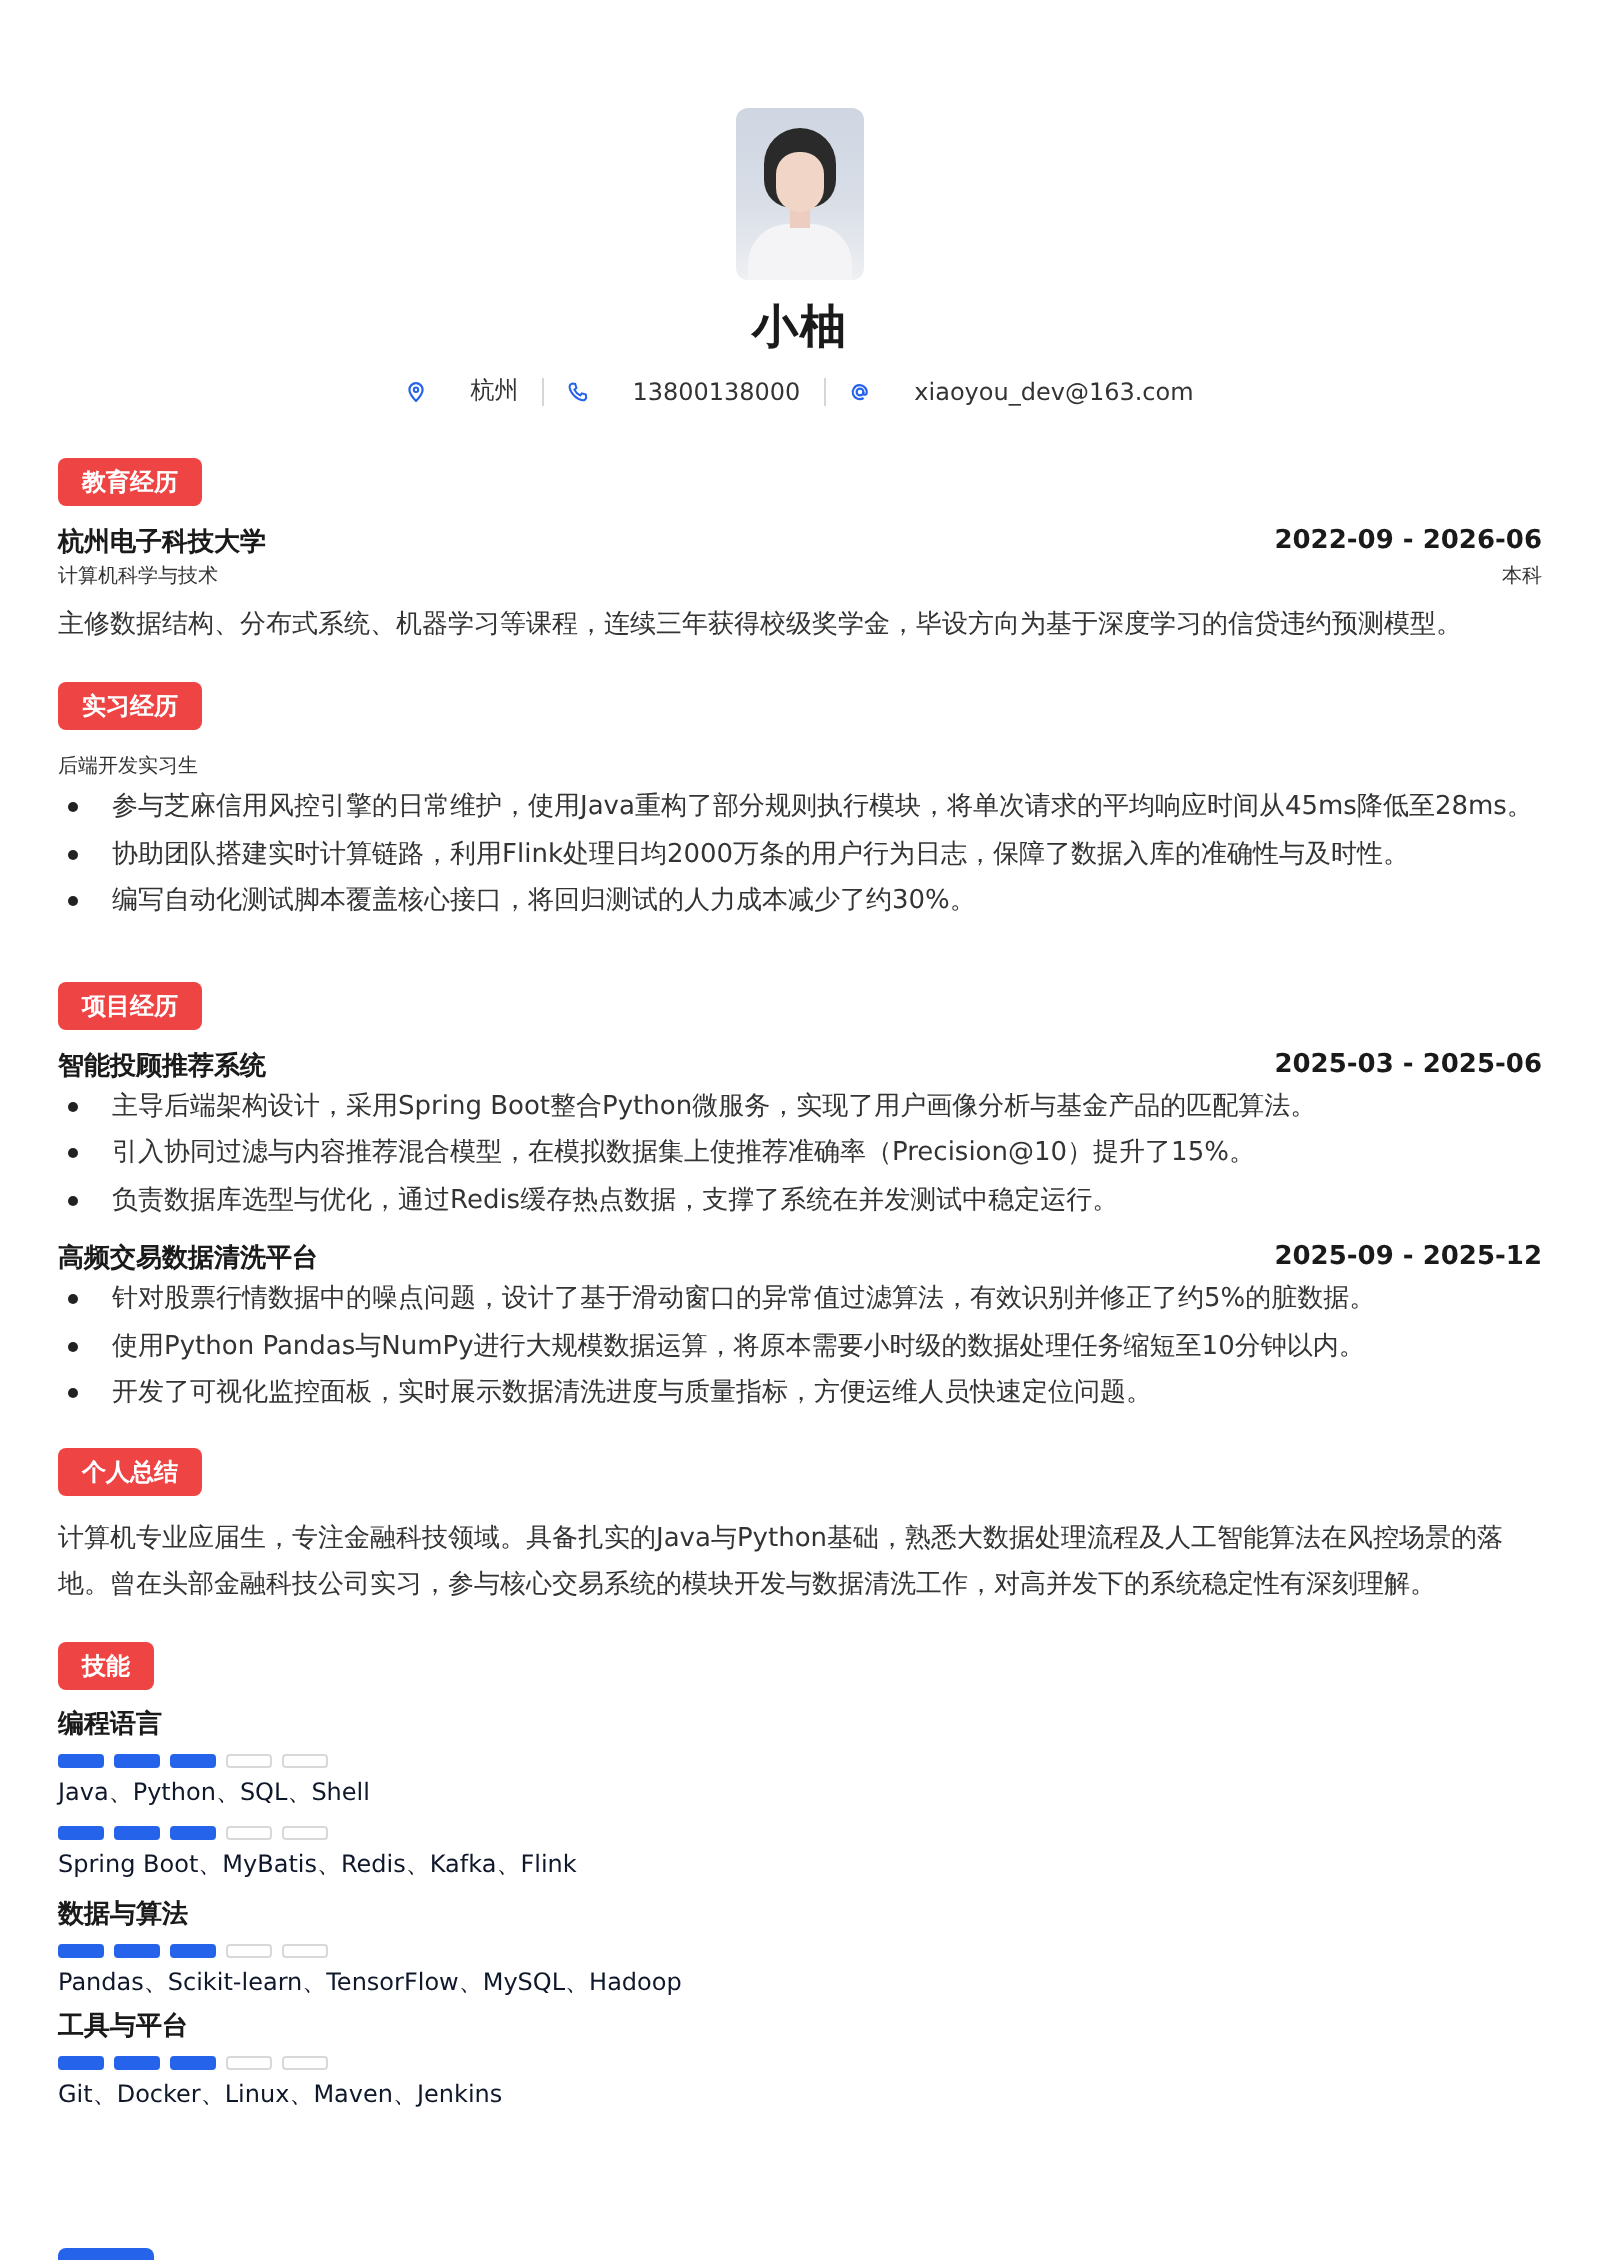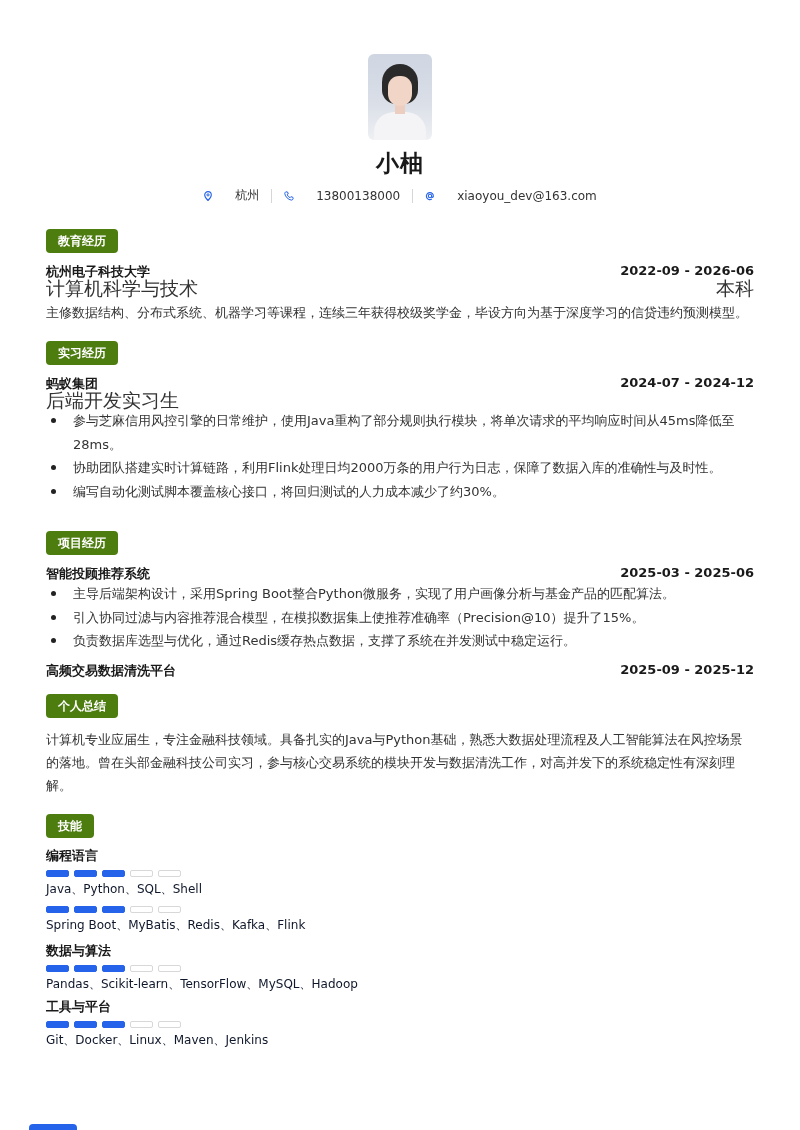--- a/index.html
+++ b/index.html
@@ -1,45 +1,45 @@
 <!DOCTYPE html>
 <html><head>
 <meta charset="utf-8">
 <style>
   * { box-sizing: border-box; margin: 0; padding: 0; }
   html, body { width: 800px; height: 1130px; overflow: hidden; background: #ffffff; }
   body { font-family: "DejaVu Sans", "Liberation Sans", sans-serif; color: #1f1f1f; }
-  .page { position: relative; width: 800px; height: 1130px; padding: 0 46px; }
+  .page { position: relative; width: 800px; height: 1130px; padding: 0 29px; }
 
   .header { text-align: center; padding-top: 54px; }
   .avatar {
     width: 64px; height: 86px; margin: 0 auto; border-radius: 6px;
     background: linear-gradient(180deg, #cfd6e2 0%, #d9dee7 55%, #eef0f3 100%);
     position: relative; overflow: hidden;
   }
   .avatar .hair { position: absolute; left: 14px; top: 10px; width: 36px; height: 40px; border-radius: 18px 18px 14px 14px; background: #2a2a2a; }
   .avatar .face { position: absolute; left: 20px; top: 22px; width: 24px; height: 30px; border-radius: 12px 12px 13px 13px; background: #f1d6c8; }
   .avatar .neck { position: absolute; left: 27px; top: 50px; width: 10px; height: 10px; background: #eccdbf; }
   .avatar .body { position: absolute; left: 6px; top: 58px; width: 52px; height: 34px; border-radius: 20px 20px 0 0; background: #f4f4f6; }
 
   .name { margin-top: 8px; font-size: 23px; font-weight: bold; color: #1a1a1a; letter-spacing: 1px; }
   .contacts { margin-top: 8px; display: flex; justify-content: center; align-items: center; font-size: 12px; color: #333; }
   .contact { display: flex; align-items: center; gap: 22px; }
   .contact svg { width: 10px; height: 10px; }
   .sep { width: 1px; height: 14px; background: #d6d6d6; margin: 0 12px; }
 
   .section { margin-top: 14px; }
   .tag {
-    display: inline-block; background: #4d7c0f; color: #fff; font-size: 12px; font-weight: bold;
+    display: inline-block; background: #ef4444; color: #fff; font-size: 12px; font-weight: bold;
     padding: 5px 12px; border-radius: 4px; line-height: 14px;
   }
   .row { display: flex; justify-content: space-between; align-items: flex-start; }
   .title { font-size: 13px; font-weight: bold; color: #1a1a1a; line-height: 17px; }
   .date { font-size: 13px; font-weight: bold; color: #1a1a1a; }
-  .sub { font-size: 19px; color: #333; line-height: 17px; }
+  .sub { font-size: 10px; color: #333; line-height: 17px; }
   .para { font-size: 13px; color: #333; line-height: 22px; }
   ul.bullets { list-style: none; }
   ul.bullets li { position: relative; padding-left: 27px; font-size: 13px; color: #333; line-height: 23.5px; }
   ul.bullets li::before { content: ""; position: absolute; left: 5px; top: 9px; width: 5px; height: 5px; border-radius: 50%; background: #222; }
 
   .skill-title { font-size: 13px; font-weight: bold; color: #1a1a1a; line-height: 17px; }
   .bars { display: flex; gap: 5px; margin: 6px 0 5px; }
   .bar { width: 23px; height: 7px; border-radius: 2px; border: 1px solid #d8d8d8; background: #fff; }
   .bar.on { background: #2563eb; border-color: #2563eb; }
   .skill-list { font-size: 12px; color: #0f172a; line-height: 15px; }
@@ -95,24 +95,20 @@
         <span class="sub">计算机科学与技术</span>
         <span class="sub">本科</span>
       </div>
       <div class="para" style="margin-top:5px">主修数据结构、分布式系统、机器学习等课程，连续三年获得校级奖学金，毕设方向为基于深度学习的信贷违约预测模型。</div>
     </div>
   </div>
 
   <div class="section" style="margin-top:17px">
     <span class="tag">实习经历</span>
     <div style="margin-top:10px">
-      <div class="row">
-        <span class="title">蚂蚁集团</span>
-        <span class="date">2024-07 - 2024-12</span>
-      </div>
       <div class="sub">后端开发实习生</div>
       <ul class="bullets">
         <li>参与芝麻信用风控引擎的日常维护，使用Java重构了部分规则执行模块，将单次请求的平均响应时间从45ms降低至28ms。</li>
         <li>协助团队搭建实时计算链路，利用Flink处理日均2000万条的用户行为日志，保障了数据入库的准确性与及时性。</li>
         <li>编写自动化测试脚本覆盖核心接口，将回归测试的人力成本减少了约30%。</li>
       </ul>
     </div>
   </div>
 
   <div class="section" style="margin-top:28px">
@@ -126,20 +122,25 @@
         <li>主导后端架构设计，采用Spring Boot整合Python微服务，实现了用户画像分析与基金产品的匹配算法。</li>
         <li>引入协同过滤与内容推荐混合模型，在模拟数据集上使推荐准确率（Precision@10）提升了15%。</li>
         <li>负责数据库选型与优化，通过Redis缓存热点数据，支撑了系统在并发测试中稳定运行。</li>
       </ul>
     </div>
     <div style="margin-top:9px">
       <div class="row">
         <span class="title">高频交易数据清洗平台</span>
         <span class="date">2025-09 - 2025-12</span>
       </div>
+      <ul class="bullets">
+        <li>针对股票行情数据中的噪点问题，设计了基于滑动窗口的异常值过滤算法，有效识别并修正了约5%的脏数据。</li>
+        <li>使用Python Pandas与NumPy进行大规模数据运算，将原本需要小时级的数据处理任务缩短至10分钟以内。</li>
+        <li>开发了可视化监控面板，实时展示数据清洗进度与质量指标，方便运维人员快速定位问题。</li>
+      </ul>
     </div>
   </div>
 
   <div class="section" style="margin-top:15px">
     <span class="tag">个人总结</span>
     <div class="para" style="margin-top:10px; line-height:23px">计算机专业应届生，专注金融科技领域。具备扎实的Java与Python基础，熟悉大数据处理流程及人工智能算法在风控场景的落地。曾在头部金融科技公司实习，参与核心交易系统的模块开发与数据清洗工作，对高并发下的系统稳定性有深刻理解。</div>
   </div>
 
   <div class="section" style="margin-top:17px">
     <span class="tag">技能</span>

